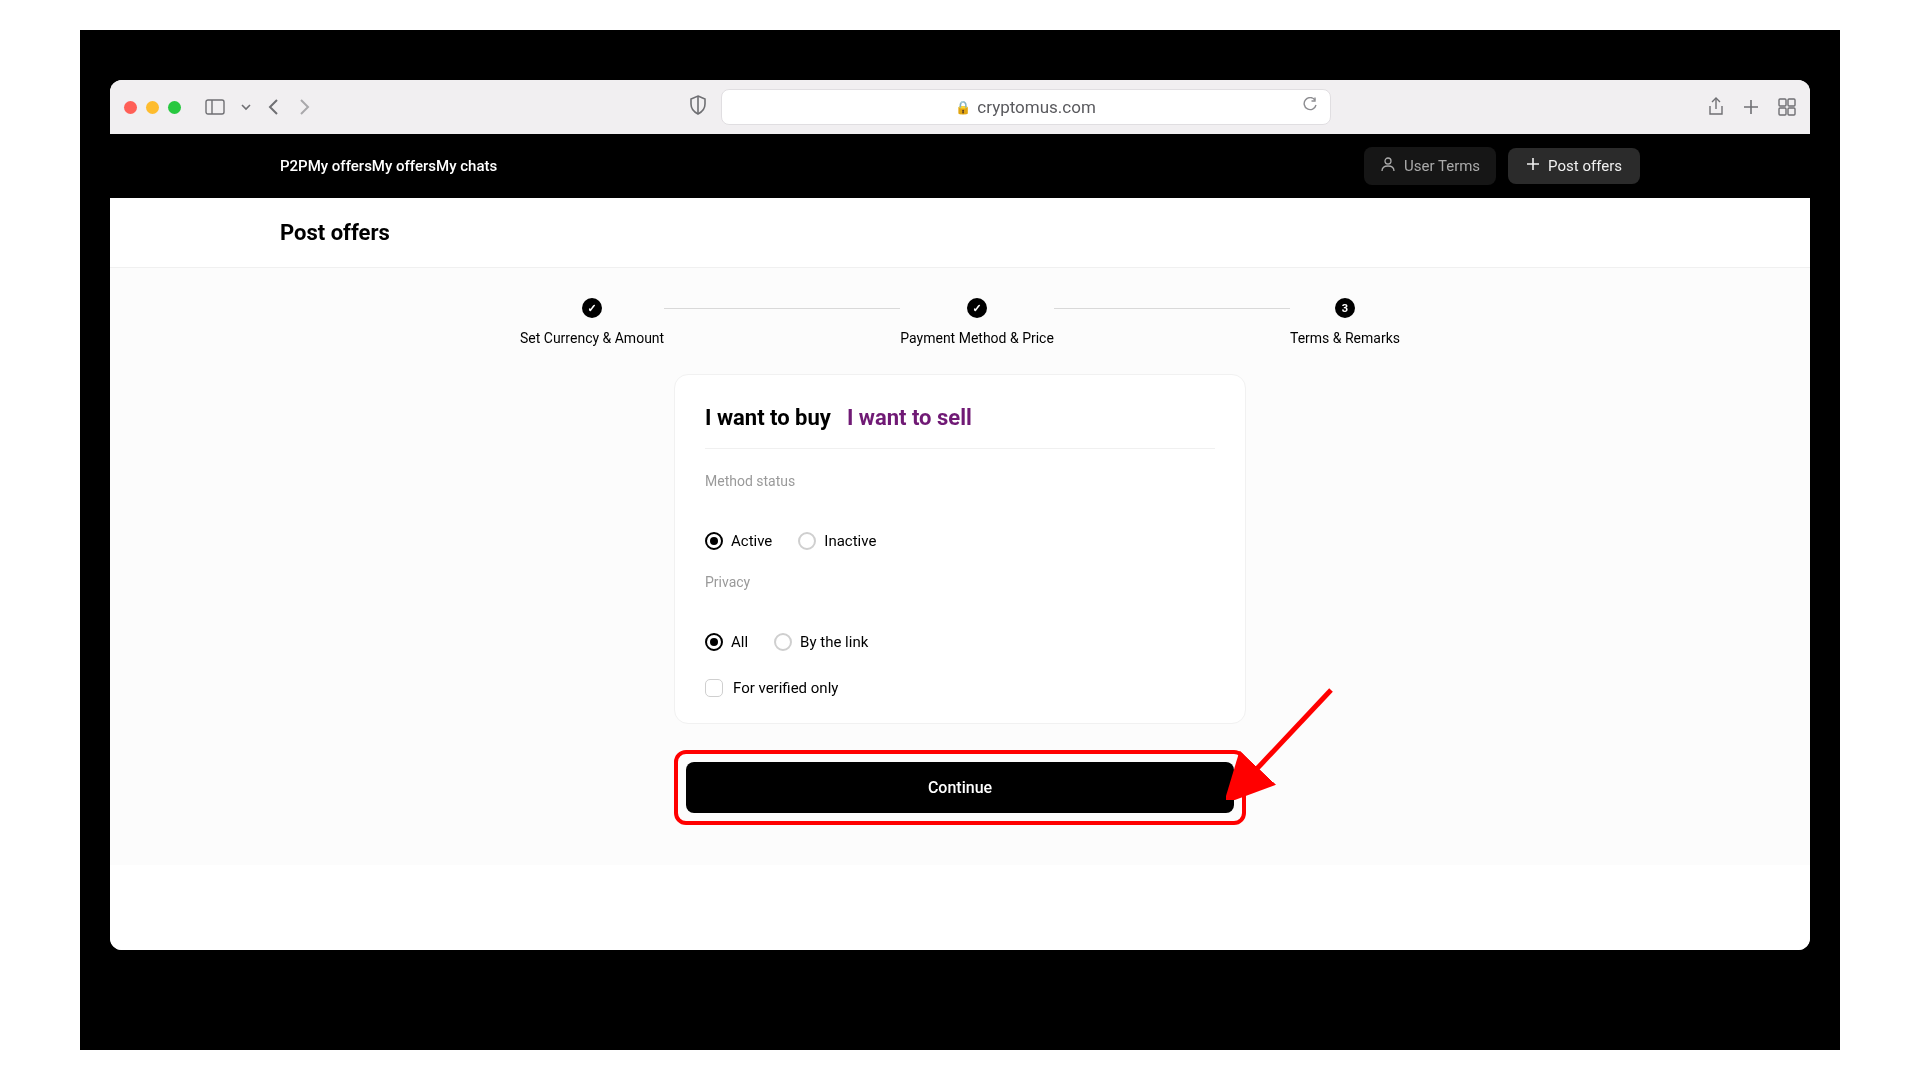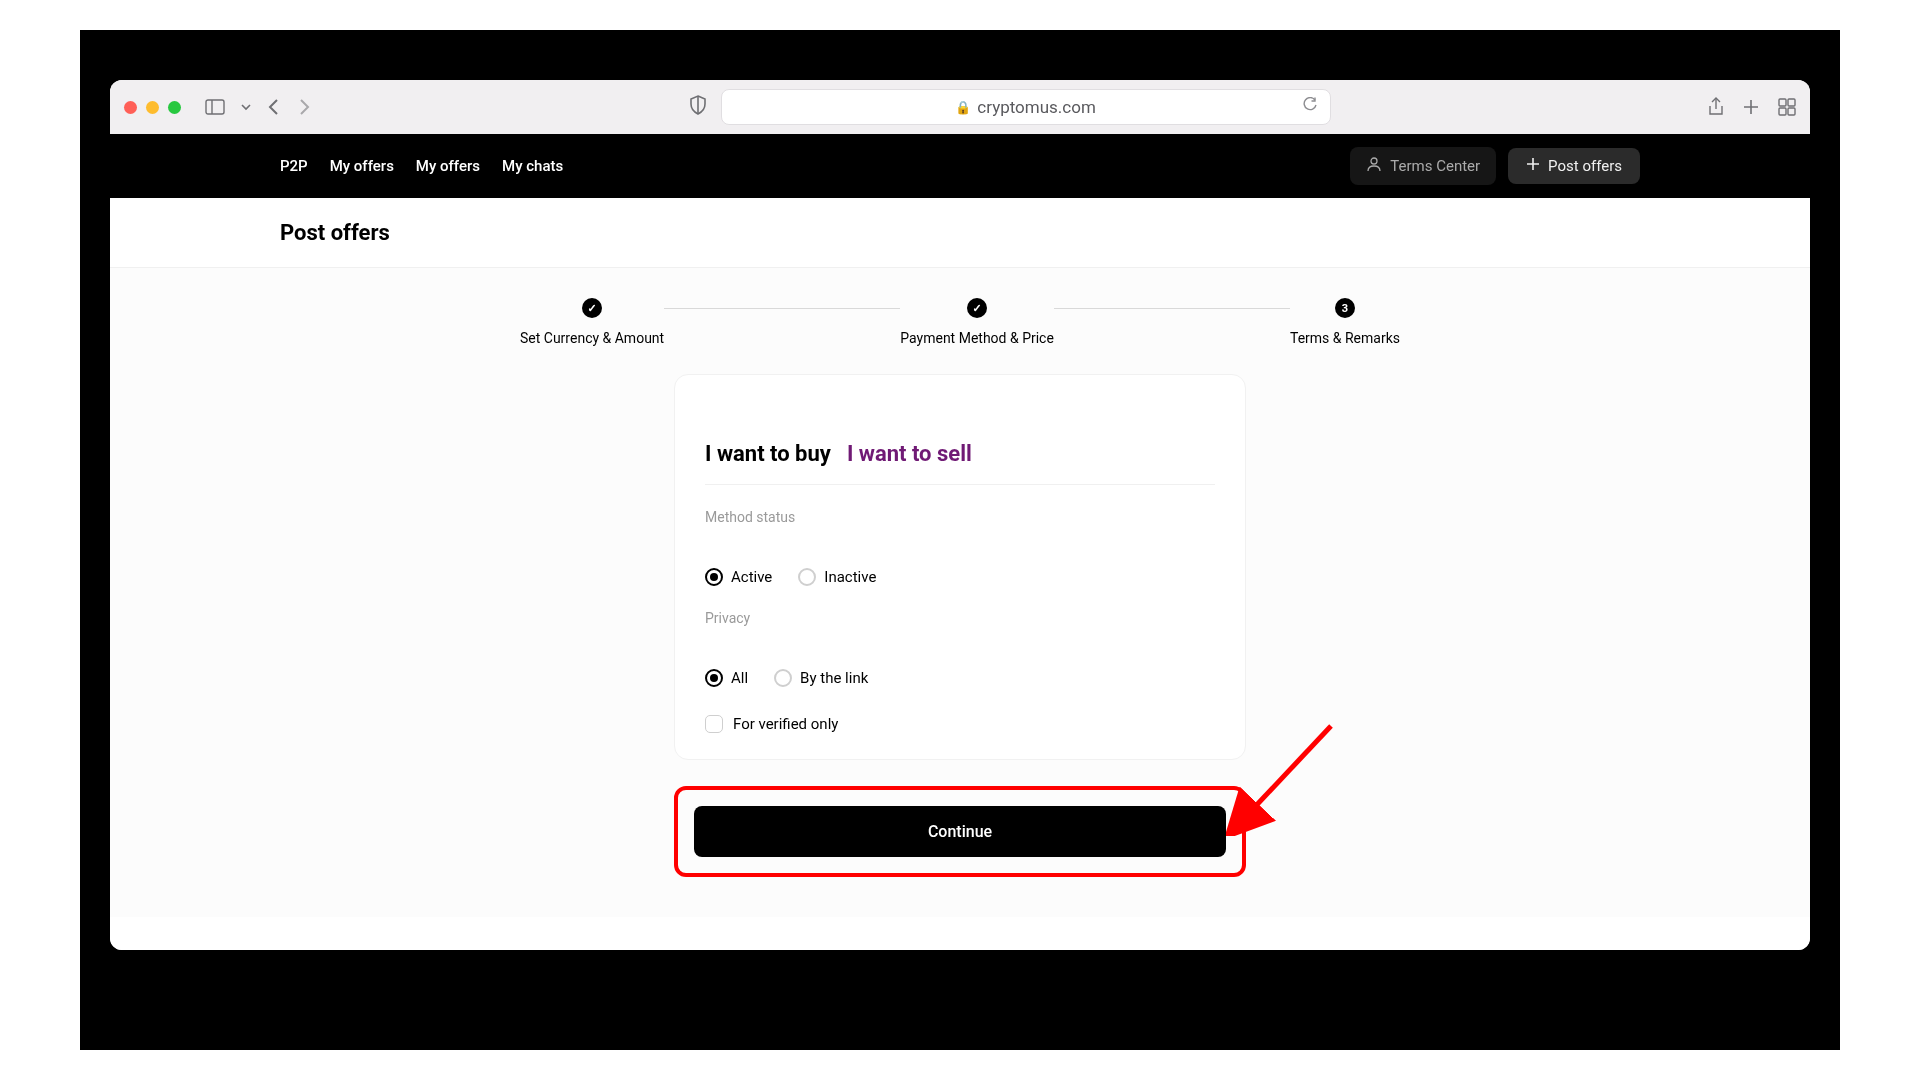--- a/index.html
+++ b/index.html
@@ -61,21 +61,21 @@
 .right-icons { display: flex; gap: 18px; align-items: center; margin-left: auto; color: #6f6f73; }
 
 
 .app-nav {
   background: #000;
   height: 64px;
   display: flex;
   align-items: center;
   padding: 0 170px;
 }
-.nav-links { display: flex; gap: 22px; }
+.nav-links { display: flex; }
 .nav-links a { color: #fff; text-decoration: none; font-size: 15px; font-weight: 500; }
 .nav-right { margin-left: auto; display: flex; gap: 12px; align-items: center; }
 .user-center-btn {
   background: #161616; color: #aaaaaa; border: none; padding: 9px 16px; border-radius: 8px;
   font-size: 15px; display: flex; align-items: center; gap: 8px; cursor: pointer;
 }
 .post-offers-btn {
   background: #2b2b2b; color: #f0f0f0; border: none; padding: 9px 18px; border-radius: 8px;
   font-size: 15px; display: flex; align-items: center; gap: 8px; cursor: pointer;
 }
@@ -107,40 +107,40 @@
 .step-label { margin-top: 12px; font-size: 14px; color: #000; white-space: nowrap; }
 .step-line { flex: 1; height: 1px; background: #d9d9d9; margin-top: 10px; }
 
 
 .card {
   width: 572px; margin: 0 auto; background: #fff;
   border: 1px solid #f1f1f1; border-radius: 14px;
   padding: 30px 30px 26px 30px;
 }
 .tabs { display: flex; gap: 16px; border-bottom: 1px solid #f0f0f0; padding-bottom: 18px; }
-.tab { font-size: 22px; font-weight: 700; cursor: pointer; margin-top: 36px; }
+.tab { font-size: 22px; font-weight: 700; cursor: pointer; }
 .tab.inactive { color: #701a75; }
 .field-label { color: #9a9a9a; font-size: 14px; margin-top: 24px; margin-bottom: 12px; }
 .radio-row { display: flex; gap: 26px; align-items: center; margin-top: 43px; }
 .radio-item { display: flex; align-items: center; gap: 8px; font-size: 15px; cursor: pointer; }
 .radio {
   width: 18px; height: 18px; border: 2px solid #cfcfcf; border-radius: 50%;
   display: inline-block; position: relative;
 }
 .radio.checked { border-color: #000; }
 .radio.checked::after {
   content: ""; position: absolute; inset: 3px; background: #000; border-radius: 50%;
 }
 .check-row { display: flex; align-items: center; gap: 10px; margin-top: 28px; font-size: 15px; cursor: pointer; }
 .checkbox { width: 18px; height: 18px; border: 1.5px solid #cfcfcf; border-radius: 5px; }
 
 
 .btn-stack { width: 572px; margin: 26px auto 0 auto; display: flex; flex-direction: column; gap: 12px; position: relative; }
 .continue-highlight {
-  border: 4px solid #ff0000; border-radius: 12px; padding: 16px;
+  border: 4px solid #ff0000; border-radius: 12px; padding: 8px;
 }
 .btn-primary {
   width: 100%; background: #000; color: #fff; border: none; padding: 16px 0;
   border-radius: 8px; font-size: 16px; font-weight: 500; cursor: pointer;
 }
 .btn-secondary {
   width: 100%; background: #eeeeee; color: #000; border: none; padding: 14px 0;
   border-radius: 8px; font-size: 16px; font-weight: 500; cursor: pointer;
 }
 
@@ -239,21 +239,21 @@
         <a href="#">My chats</a>
       </div>
       <div class="nav-right">
         <button class="user-center-btn">
           <span>
             <svg width="16" height="16" viewBox="0 0 16 16" fill="none" stroke="currentColor" stroke-width="1.3">
                 <circle cx="8" cy="5" r="3"></circle>
                 <path d="M2 15 C2 11 5 10 8 10 C11 10 14 11 14 15"></path>
               </svg>
           </span>
-          <span>Terms Center</span>
+          <span>User Terms</span>
         </button>
         <button class="post-offers-btn">
           <span>
             <svg width="14" height="14" viewBox="0 0 14 14" fill="none" stroke="currentColor" stroke-width="1.6">
                 <line x1="7" y1="1" x2="7" y2="13"></line>
                 <line x1="1" y1="7" x2="13" y2="7"></line>
               </svg>
           </span>
           <span>Post offers</span>
         </button>

